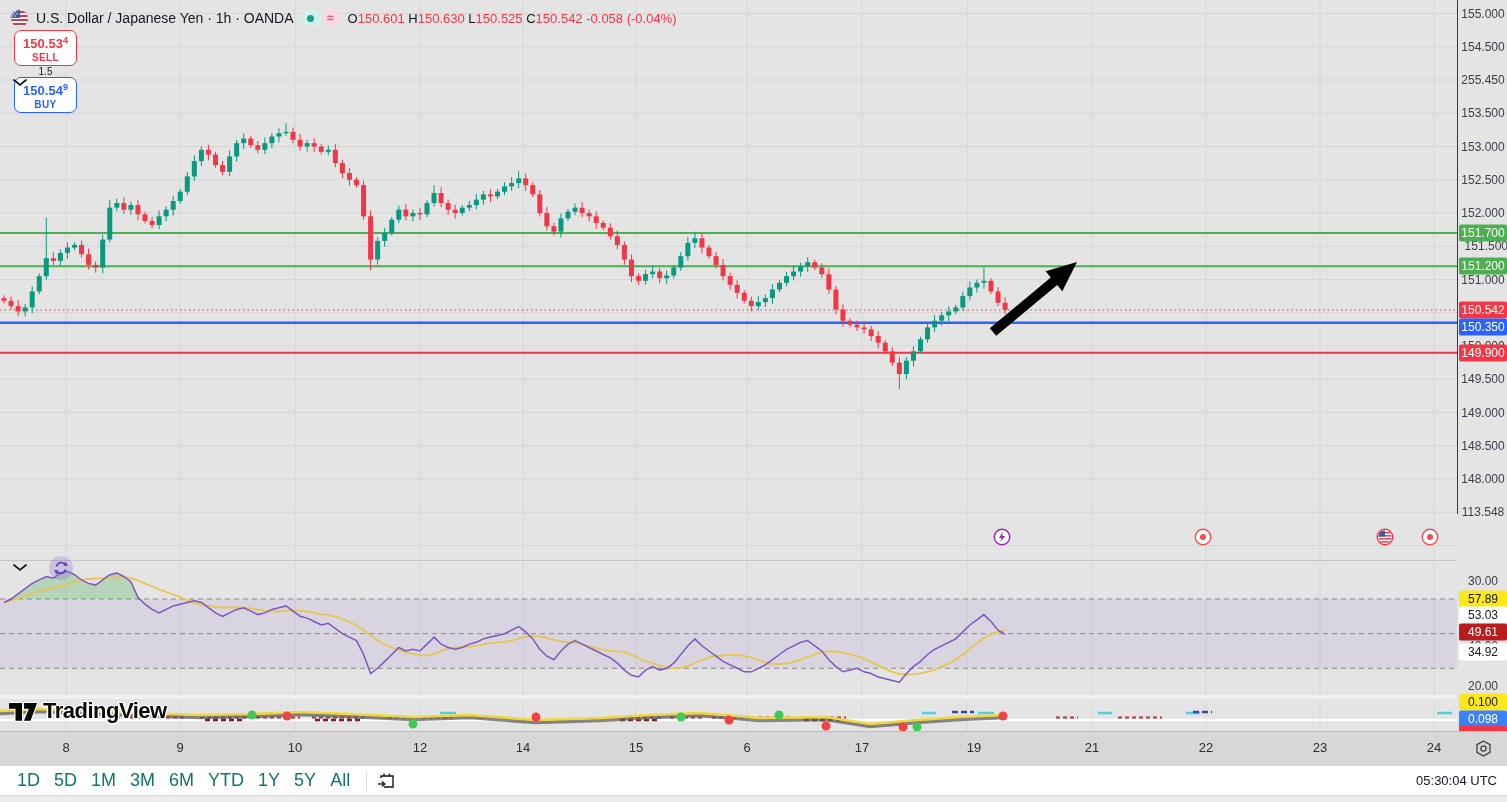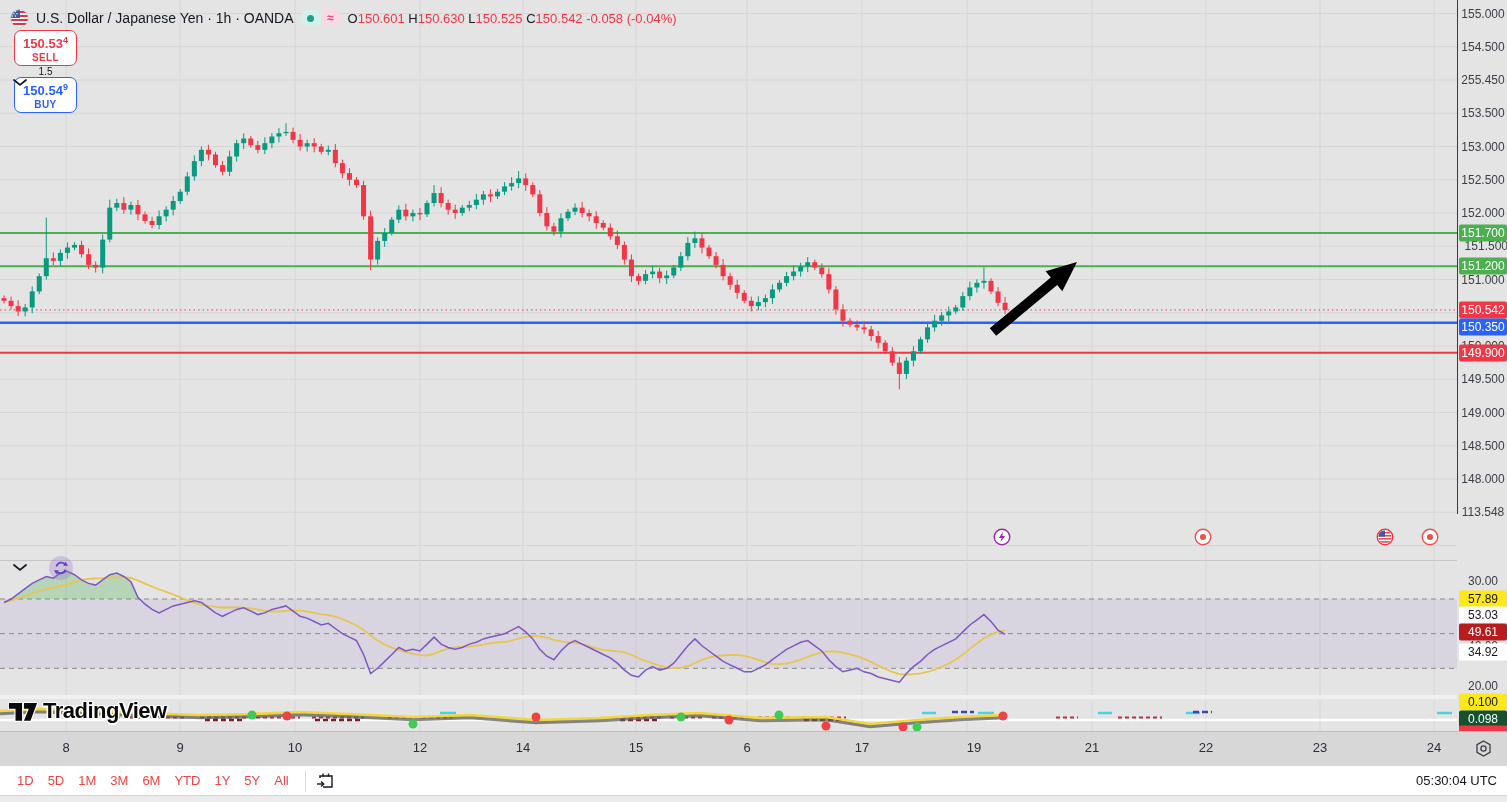--- a/index.html
+++ b/index.html
@@ -4,21 +4,21 @@
 <style>
   html,body{margin:0;padding:0;background:#f0f3fa;}
   #stage{position:relative;width:1507px;height:802px;background:#e4e4e4;overflow:hidden;
          font-family:"Liberation Sans",sans-serif;color:#131722;}
   .abs{position:absolute;}
   svg{display:block;}
   .tick{position:absolute;left:0;width:100%;text-align:center;font-size:12px;color:#3a3e47;transform:translateY(-50%);}
   .badge{position:absolute;left:1px;right:1px;height:17px;line-height:17px;text-align:center;
          font-size:12px;font-weight:500;color:#fff;border-radius:2px;transform:translateY(-50%);}
   .tlabel{position:absolute;top:8px;transform:translateX(-50%);font-size:13px;color:#2a2e39;}
-  .rangebtn{font-size:13px;color:#ef4444;padding:4px 7px;border-radius:4px;cursor:pointer;background:none;border:none;
+  .rangebtn{font-size:18px;color:#0f766e;padding:4px 7px;border-radius:4px;cursor:pointer;background:none;border:none;
             font-family:"Liberation Sans",sans-serif;}
   .hdr-letter{color:#131722;}
   .hdr-val{color:#f23645;}
   .pill{height:16px;display:flex;align-items:center;justify-content:center;}
   .tradebtn{width:61px;height:34px;border-radius:7px;background:#fff;display:flex;flex-direction:column;
             align-items:center;justify-content:center;cursor:pointer;}
   .tradebtn .p{font-size:13px;font-weight:600;line-height:14px;}
   .tradebtn .l{font-size:10px;font-weight:600;letter-spacing:.4px;line-height:11px;}
   sup{font-size:9px;}
 </style>
@@ -589,21 +589,21 @@
         <div class="badge" style="top: 233px; background: rgb(76, 175, 80); color: rgb(255, 255, 255);">151.700</div>
         <div class="badge" style="top: 266px; background: rgb(76, 175, 80); color: rgb(255, 255, 255);">151.200</div>
         <div class="badge" style="top: 310px; background: rgb(242, 54, 69); color: rgb(255, 255, 255);">150.542</div>
         <div class="badge" style="top: 327px; background: rgb(41, 98, 255); color: rgb(255, 255, 255);">150.350</div>
         <div class="badge" style="top: 353px; background: rgb(242, 54, 69); color: rgb(255, 255, 255);">149.900</div>
         <div class="badge" style="top: 599px; background: rgb(255, 232, 26); color: rgb(19, 23, 34);">57.89</div>
         <div class="badge" style="top: 615px; background: rgb(255, 255, 255); color: rgb(19, 23, 34);">53.03</div>
         <div class="badge" style="top: 632px; background: #b91c1c; color: rgb(255, 255, 255);">49.61</div>
         <div class="badge" style="top: 652px; background: rgb(255, 255, 255); color: rgb(19, 23, 34);">34.92</div>
         <div class="badge" style="top: 702px; background: rgb(255, 232, 26); color: rgb(19, 23, 34);">0.100</div>
-        <div class="badge" style="top: 719px; background: #14532d; color: rgb(255, 255, 255);">0.098</div>
+        <div class="badge" style="top: 719px; background: #3b82f6; color: rgb(255, 255, 255);">0.098</div>
         <div class="badge" style="top: 729px; background: rgb(242, 54, 69); color: rgb(255, 255, 255); height: 7px;"></div>
       </div>
   </div>
 
   <div class="abs" style="left:0;top:731px;width:1507px;height:34px;background:#d7d7d7;border-top:1px solid #bdbdbd;">
     <div id="time-labels">
         <div class="tlabel" style="left: 66px;">8</div>
         <div class="tlabel" style="left: 180px;">9</div>
         <div class="tlabel" style="left: 295px;">10</div>
         <div class="tlabel" style="left: 420px;">12</div>

